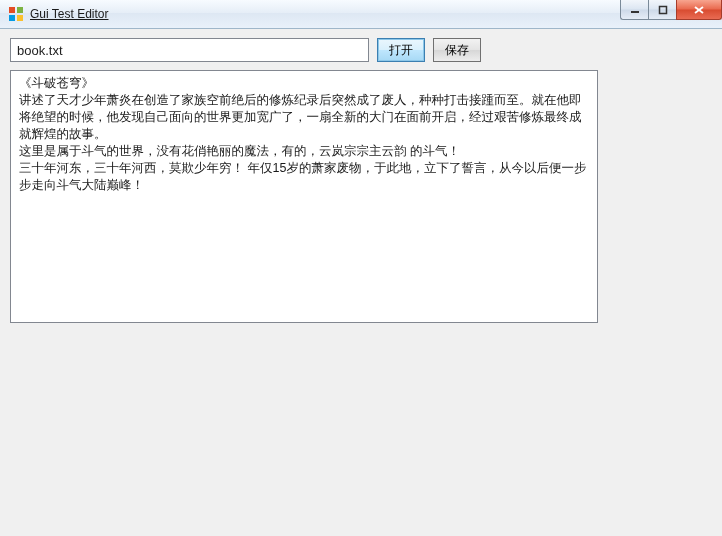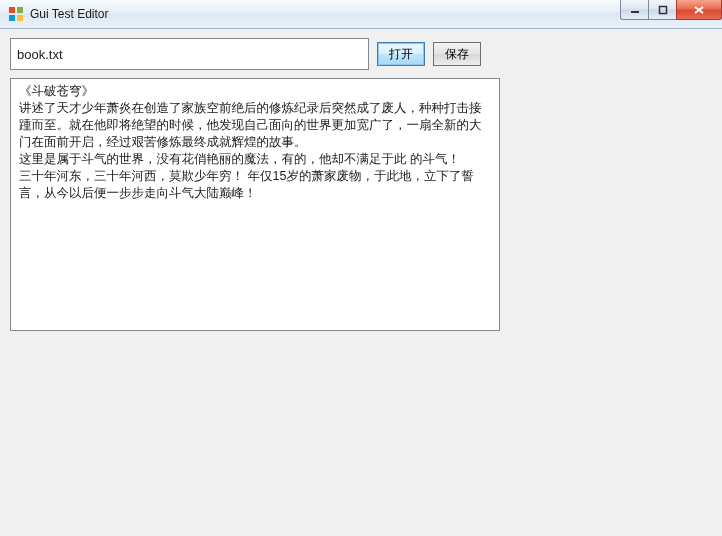--- a/index.html
+++ b/index.html
@@ -14,21 +14,21 @@
     display: flex;
     align-items: center;
     position: relative;
   }
   .titlebar .app-icon {
     width: 16px; height: 16px; margin: 0 6px 0 8px;
     display:inline-block;
   }
   .titlebar .app-icon svg { display:block; }
   .titlebar .title-text {
-    font-size: 12px; color: #1a1a1a;
+    font-size: 12px; color: #1a1a1a; text-decoration: underline;
   }
   .win-buttons {
     position: absolute; right: 0; top: 0; height: 20px; display: flex;
   }
   .win-btn {
     height: 20px; display:flex; align-items:center; justify-content:center;
     border: 1px solid #7a8a99; border-top: none;
     background: linear-gradient(to bottom,#f2f6fb,#dce6f2 48%,#cdd9e8 52%,#e5edf7);
     font-size: 11px; color:#333;
   }
@@ -47,21 +47,21 @@
   .client {
     padding: 9px 10px 10px 10px;
     background: #f0f0f0;
     height: calc(536px - 29px);
   }
   .toolbar {
     display: flex; gap: 8px; align-items: center; margin-bottom: 8px;
   }
   .path-input {
     flex: 0 0 359px;
-    height: 32px;
+    height: 24px;
     border: 1px solid #828790;
     background: #ffffff;
     font-size: 13px;
     padding: 0 6px;
     color: #222;
     outline: none;
   }
   .btn {
     height: 24px; min-width: 48px;
     border: 1px solid #707070;
@@ -69,21 +69,21 @@
     font-size: 12px; color:#000;
     padding: 0 4px;
     cursor: pointer;
   }
   .btn.focus {
     border: 1px solid #3c7fb1;
     box-shadow: 0 0 0 1px #8cc7e9 inset;
     background: linear-gradient(to bottom,#eaf6fd,#d9f0fc 48%,#bee6fd 52%,#a7d9f5);
   }
   .text-area-wrap {
-    width: 490px;
+    width: 588px;
     height: 253px;
     border: 1px solid #828790;
     background: #ffffff;
     padding: 4px 8px 4px 8px;
     overflow: hidden;
     color: #1a1a1a;
     font-size: 12.5px;
     line-height: 17px;
     font-family: "Microsoft YaHei","SimSun",sans-serif;
   }
@@ -125,17 +125,17 @@
 <div class="client">
   <div class="toolbar">
     <input class="path-input" type="text" value="book.txt" style="">
     <button class="btn focus">打开</button>
     <button class="btn">保存</button>
   </div>
 
   <div class="text-area-wrap">
     <p>《斗破苍穹》</p>
     <p>讲述了天才少年萧炎在创造了家族空前绝后的修炼纪录后突然成了废人，种种打击接踵而至。就在他即将绝望的时候，他发现自己面向的世界更加宽广了，一扇全新的大门在面前开启，经过艰苦修炼最终成就辉煌的故事。</p>
-    <p>这里是属于斗气的世界，没有花俏艳丽的魔法，有的，他却不满足于此 的斗气！</p>
+    <p>这里是属于斗气的世界，没有花俏艳丽的魔法，有的，云岚宗宗主云韵 的斗气！</p>
     <p>三十年河东，三十年河西，莫欺少年穷！ 年仅15岁的萧家废物，于此地，立下了誓言，从今以后便一步步走向斗气大陆巅峰！</p>
 
   </div>
 </div>
 
 </body></html>

